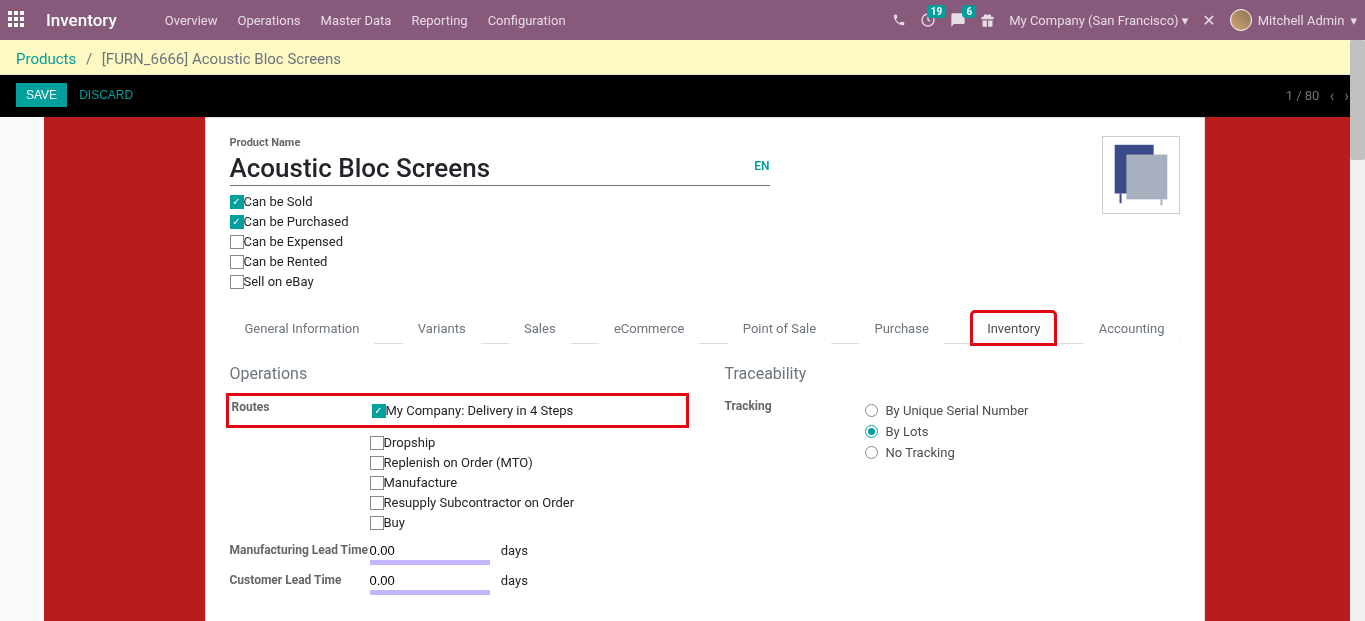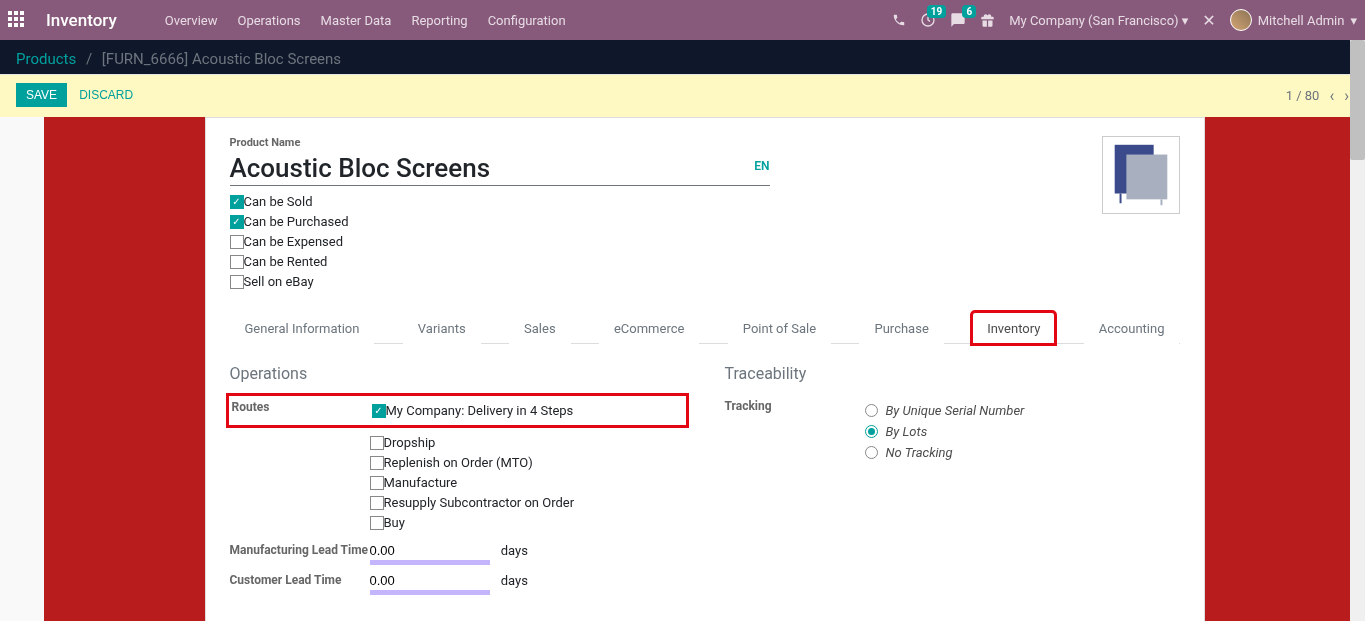--- a/index.html
+++ b/index.html
@@ -13,26 +13,26 @@
 .app-title { font-size: 17px; font-weight: 500; margin-right: 32px; }
 .nav-link { color: #e7dbe4; font-size: 13px; cursor: pointer; padding: 0 4px; }
 .navbar-right { margin-left: auto; display: flex; align-items: center; gap: 14px; }
 .icon-btn { position: relative; cursor: pointer; display: flex; align-items: center; }
 .badge { position: absolute; top: -7px; right: -10px; background: #00a09d; color: #fff; font-size: 10px; padding: 1px 4px; border-radius: 4px; font-weight: bold; }
 .company { color: #e7dbe4; font-size: 13px; cursor: pointer; }
 .user { display: flex; align-items: center; gap: 6px; cursor: pointer; color: #e7dbe4; }
 .avatar { width: 22px; height: 22px; border-radius: 50%; background: linear-gradient(45deg, #d4a574, #8b7355); border: 1px solid #fff; }
 
 
-.breadcrumb-bar { background: #0f172a; border-bottom: 1px solid #e5e5e5; padding: 10px 16px 6px; }
+.breadcrumb-bar { background: #fef9c3; border-bottom: 1px solid #e5e5e5; padding: 10px 16px 6px; }
 .breadcrumb { font-size: 15px; color: #6c757d; }
 .breadcrumb a { color: #00a09d; text-decoration: none; cursor: pointer; }
 .breadcrumb-sep { margin: 0 6px; color: #6c757d; }
 
-.action-row { display: flex; align-items: center; padding: 8px 16px 10px; background: #fef9c3;}
+.action-row { display: flex; align-items: center; padding: 8px 16px 10px; background: #000000;}
 .btn-save { background: #00a09d; color: #fff; border: none; padding: 5px 10px; font-size: 12px; font-weight: 500; cursor: pointer; }
 .btn-discard { color: #00a09d; background: none; border: none; padding: 5px 12px; font-size: 12px; cursor: pointer; font-weight: 500; }
 .pager { margin-left: auto; display: flex; align-items: center; gap: 10px; color: #6c757d; font-size: 13px; }
 .pager-arrow { cursor: pointer; color: #6c757d; font-size: 16px; }
 
 
 .sheet-wrapper { max-width: 1000px; margin: 0 auto; background: #fff; border: 1px solid #ddd; padding: 18px 24px 24px; position: relative; margin-top: 0;}
 .main-area { background: #b91c1c; padding-top: 0; margin-left: 44px; }
 .product-header { display: flex; justify-content: space-between; }
 .product-left { flex: 1; }
@@ -57,21 +57,21 @@
 
 
 .tab-content { padding-top: 20px; display: flex; gap: 40px; }
 .col { flex: 1; }
 .section-title { font-size: 16px; color: #6c757d; margin-bottom: 14px; font-weight: 400; }
 .field-row { display: flex; margin-bottom: 6px; align-items: flex-start; }
 .field-label { width: 140px; font-size: 12px; color: #666; font-weight: 700; padding-top: 2px; }
 .field-value { flex: 1; }
 .routes-highlight { outline: 3px solid #e30613; outline-offset: 1px; padding: 1px 2px; display: flex; }
 
-.radio-row { display: flex; align-items: center; gap: 8px; margin: 6px 0; font-size: 13px; font-style: italic; }
+.radio-row { display: flex; align-items: center; gap: 8px; margin: 6px 0; font-size: 13px; }
 .radio { width: 13px; height: 13px; border: 1px solid #888; border-radius: 50%; display: inline-flex; align-items: center; justify-content: center; cursor: pointer; flex-shrink: 0;}
 .radio.checked { border-color: #00a09d; }
 .radio.checked::after { content: ""; width: 7px; height: 7px; background: #00a09d; border-radius: 50%; }
 
 .num-input { border: none; border-bottom: 5px solid #c4b5fd; width: 120px; font-size: 13px; padding: 2px 0; outline: none; }
 .unit { margin-left: 8px; font-size: 13px; color: #212529; }
 
 .scrollbar { position: fixed; right: 0; top: 40px; bottom: 0; width: 15px; background: #f0f0f0; }
 .scrollbar-thumb { background: #c0c0c0; width: 100%; height: 120px; position: absolute; top: 0; border-radius: 2px;}
 </style>

